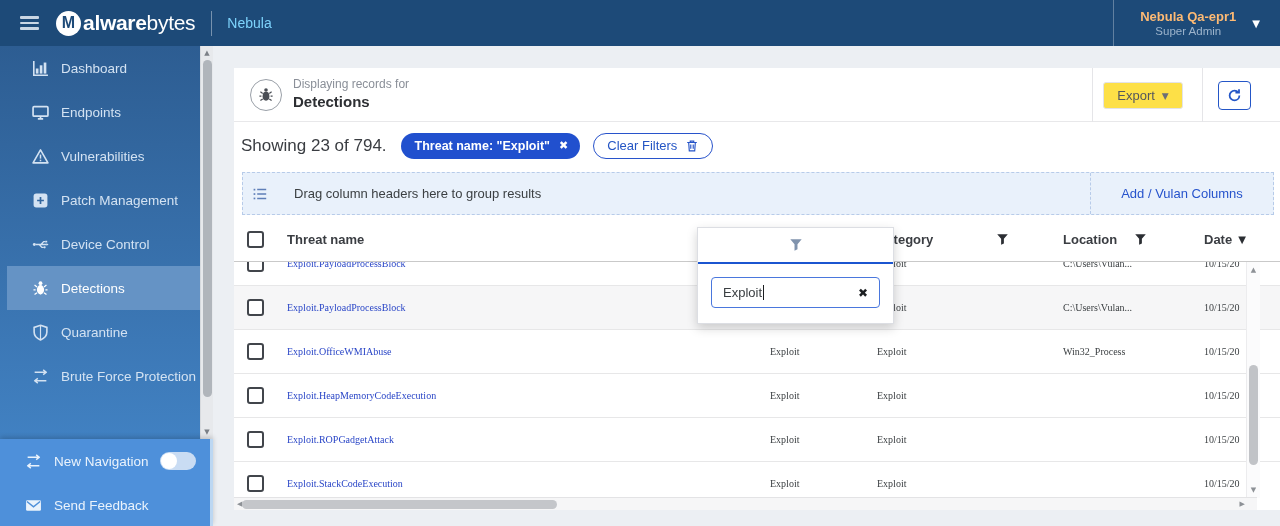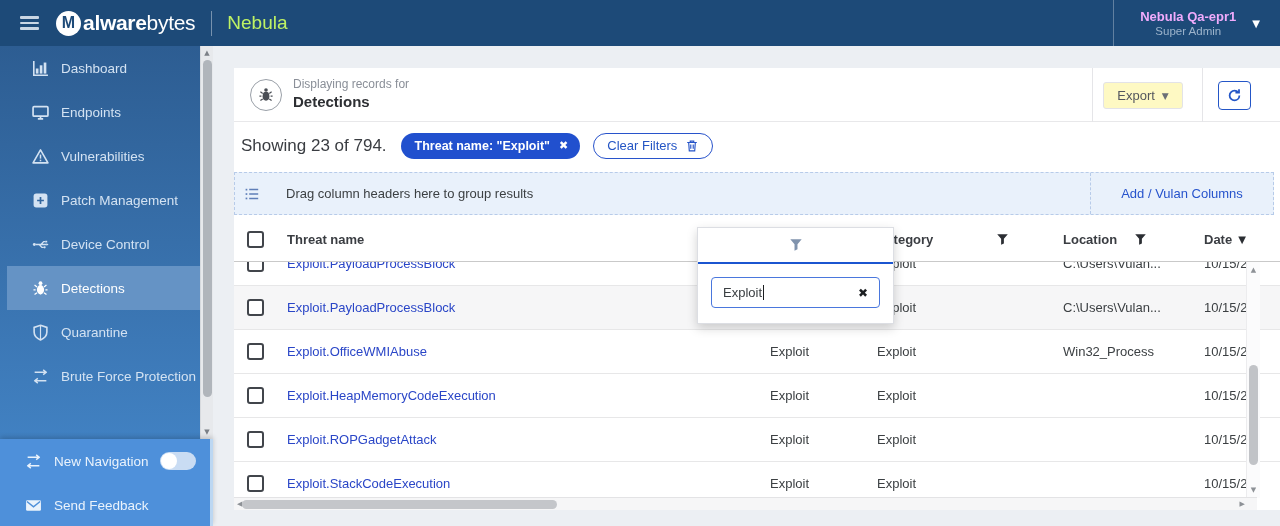--- a/index.html
+++ b/index.html
@@ -10,24 +10,24 @@
   
   .topbar { position:absolute; left:0; top:0; width:1280px; height:46px; background:#1d4a78; display:flex; align-items:center; z-index:40; }
   .hamburger { margin-left:20px; width:19px; display:flex; flex-direction:column; gap:3px; cursor:pointer; }
   .hamburger span { height:2.5px; background:#c9d6e4; border-radius:1px; }
   .logo { display:flex; align-items:center; margin-left:17px; }
   .logo-m { width:25px; height:25px; border-radius:50%; background:#fff; color:#1d4a78; font-weight:bold; font-size:16px; display:flex; align-items:center; justify-content:center; }
   .brand { color:#fff; font-size:21px; margin-left:2px; letter-spacing:-0.3px; }
   .brand .b { font-weight:bold; }
   .brand .l { font-weight:normal; }
   .tb-divider { width:1px; height:25px; background:rgba(255,255,255,.4); margin:0 15px 0 16px; }
-  .product { color:#bef264; font-size:19px; font-weight:300; }
+  .product { color:#7dd3fc; font-size:14px; font-weight:300; }
   .tb-right { margin-left:auto; height:46px; display:flex; align-items:center; border-left:1px solid rgba(255,255,255,.3); padding:0 20px 0 26px; cursor:pointer; }
   .account { text-align:center; }
-  .acc-name { color:#f0abfc; font-size:13px; font-weight:bold; line-height:15px; }
+  .acc-name { color:#fdba74; font-size:13px; font-weight:bold; line-height:15px; }
   .acc-role { color:#9db4cc; font-size:11.5px; line-height:14px; }
   .acc-caret { color:#fff; font-size:10px; margin-left:16px; font-family:"DejaVu Sans",sans-serif; }
 
   
   .sidebar { position:absolute; left:0; top:46px; width:213px; height:480px; z-index:30; }
   .nav-scroll { position:absolute; left:0; top:0; width:213px; bottom:87px; background:linear-gradient(#2d5d92,#4181c2); overflow:hidden; }
   .nav-items { position:absolute; left:7px; top:0; width:200px; }
   .nav-item { height:44px; display:flex; align-items:center; padding-left:25px; color:#d3e2f2; font-size:13.5px; cursor:pointer; }
   .nav-item.active { background:#6593c5; color:#ffffff; }
   .nav-icon { width:17px; height:17px; margin-right:12px; flex:0 0 17px; }
@@ -46,35 +46,35 @@
 
   
   .title-row { position:relative; height:54px; border-bottom:1px solid #e8e8ea; }
   .bug-circle { position:absolute; left:16px; top:11px; width:32px; height:32px; border:1.5px solid #9aa0a8; border-radius:50%; display:flex; align-items:center; justify-content:center; color:#4a4e55; }
   .bug-circle svg { width:16px; height:16px; }
   .title-texts { position:absolute; left:59px; top:9px; }
   .subtitle { font-size:12px; color:#8a8f98; line-height:15px; }
   .page-title { font-size:15px; color:#2d2f33; font-weight:bold; line-height:20px; }
   .v-div { position:absolute; top:0; height:54px; width:1px; background:#e5e5e8; }
   .v-div.d1 { left:858px; } .v-div.d2 { left:968px; }
-  .export-btn { position:absolute; left:869px; top:14px; width:80px; height:27px; background:#fef9c3; border:1px solid #e3e3e7; border-radius:3px; color:#54575e; font-size:13px; display:flex; align-items:center; justify-content:center; gap:7px; cursor:pointer; }
+  .export-btn { position:absolute; left:869px; top:14px; width:80px; height:27px; background:#fde047; border:1px solid #e3e3e7; border-radius:3px; color:#54575e; font-size:13px; display:flex; align-items:center; justify-content:center; gap:7px; cursor:pointer; }
   .export-caret { font-size:9px; color:#6b6f76; font-family:"DejaVu Sans",sans-serif; }
   .refresh-btn { position:absolute; left:984px; top:13px; width:33px; height:29px; background:#fff; border:1.5px solid #2456c7; border-radius:4px; color:#2456c7; display:flex; align-items:center; justify-content:center; cursor:pointer; }
   .refresh-btn svg { width:15px; height:15px; }
 
   
   .filter-row { height:47px; display:flex; align-items:center; padding-left:7px; }
   .showing { font-size:17px; color:#3a3d42; }
   .chip { margin-left:14px; height:26px; background:#2150ce; border-radius:13px; color:#fff; font-size:12.5px; font-weight:bold; display:flex; align-items:center; padding:0 12px 0 14px; cursor:pointer; }
   .chip .x { margin-left:9px; font-size:11px; font-family:"DejaVu Sans",sans-serif; }
   .chip-outline { margin-left:13px; height:26px; background:#fff; border:1px solid #2853cb; border-radius:13px; color:#2455c4; font-size:13px; display:flex; align-items:center; padding:0 13px; gap:8px; cursor:pointer; }
   .chip-outline svg { width:14px; height:14px; }
 
   
-  .group-bar { margin:3px 6px 0 0; height:43px; background:#e9f1fb; border:1px dashed #b7cbe9; display:flex; }
+  .group-bar { margin:3px 6px 0 8px; height:43px; background:#e9f1fb; border:1px dashed #b7cbe9; display:flex; }
   .group-left { flex:1; display:flex; align-items:center; padding-left:9px; border-right:1px dashed #b7cbe9; }
   .group-icon { width:16px; height:16px; color:#5f7fb8; margin-right:26px; }
   .group-icon svg { width:100%; height:100%; }
   .group-hint { font-size:13px; color:#3c4043; }
   .add-remove { width:182px; display:flex; align-items:center; justify-content:center; }
   .add-remove a { font-size:13px; color:#2653cc; text-decoration:none; cursor:pointer; }
 
   
   .thead { margin-top:3px; height:44px; border-bottom:1px solid #c9c9c9; display:flex; align-items:center; position:relative; background:#fff; }
   .hcell { display:flex; align-items:center; font-size:13px; font-weight:bold; color:#3a3d42; height:100%; }
@@ -87,21 +87,21 @@
   .funnel { margin-left:auto; color:#2b2e33; }
   .funnel.cat { margin-right:28px; } .funnel.loc { margin-right:30px; }
   .funnel svg { width:13px; height:13px; display:block; }
   .sort-caret { font-size:10px; color:#2b2e33; margin-left:6px; font-family:"DejaVu Sans",sans-serif; }
   .checkbox { width:17px; height:17px; border:2px solid #41454b; border-radius:3px; background:#fff; cursor:pointer; }
 
   .grid-body { height:235px; overflow:hidden; position:relative; }
   .rows { margin-top:-20px; }
   .row { height:44px; display:flex; align-items:center; border-bottom:1px solid #e7e7e8; background:#fff; }
   .row.alt { background:#f6f6f7; }
-  .cell { font-size:13px; color:#3c4043; height:100%; display:flex; align-items:center; overflow:hidden; white-space:nowrap; }
+  .cell { font-size:10px; color:#3c4043; height:100%; display:flex; align-items:center; overflow:hidden; white-space:nowrap;font-family:Liberation Serif, serif; }
   .threat-link { color:#2a46c7; text-decoration:none; cursor:pointer; }
 
   
   .vscroll { position:absolute; right:20px; top:194px; width:14px; height:236px; background:#fbfbfc; border-left:1px solid #ececee; }
   .vscroll .sb-arrow { position:absolute; left:0; width:100%; text-align:center; font-size:7px; color:#8d9196; font-family:"DejaVu Sans",sans-serif; }
   .vscroll .thumb { position:absolute; left:2px; right:2px; top:103px; height:100px; background:#c1c3c7; border-radius:6px; }
   .hscroll { position:absolute; left:0; bottom:0; width:1023px; height:13px; background:#f6f6f7; border-top:1px solid #e3e3e5; }
   .hscroll .sb-arrow { position:absolute; top:1.5px; font-size:7px; color:#8d9196; font-family:"DejaVu Sans",sans-serif; }
   .hscroll .left { left:3px; } .hscroll .right { right:12px; }
   .hscroll .thumb { position:absolute; left:8px; top:2px; width:315px; height:9px; background:#c4c6ca; border-radius:5px; }

